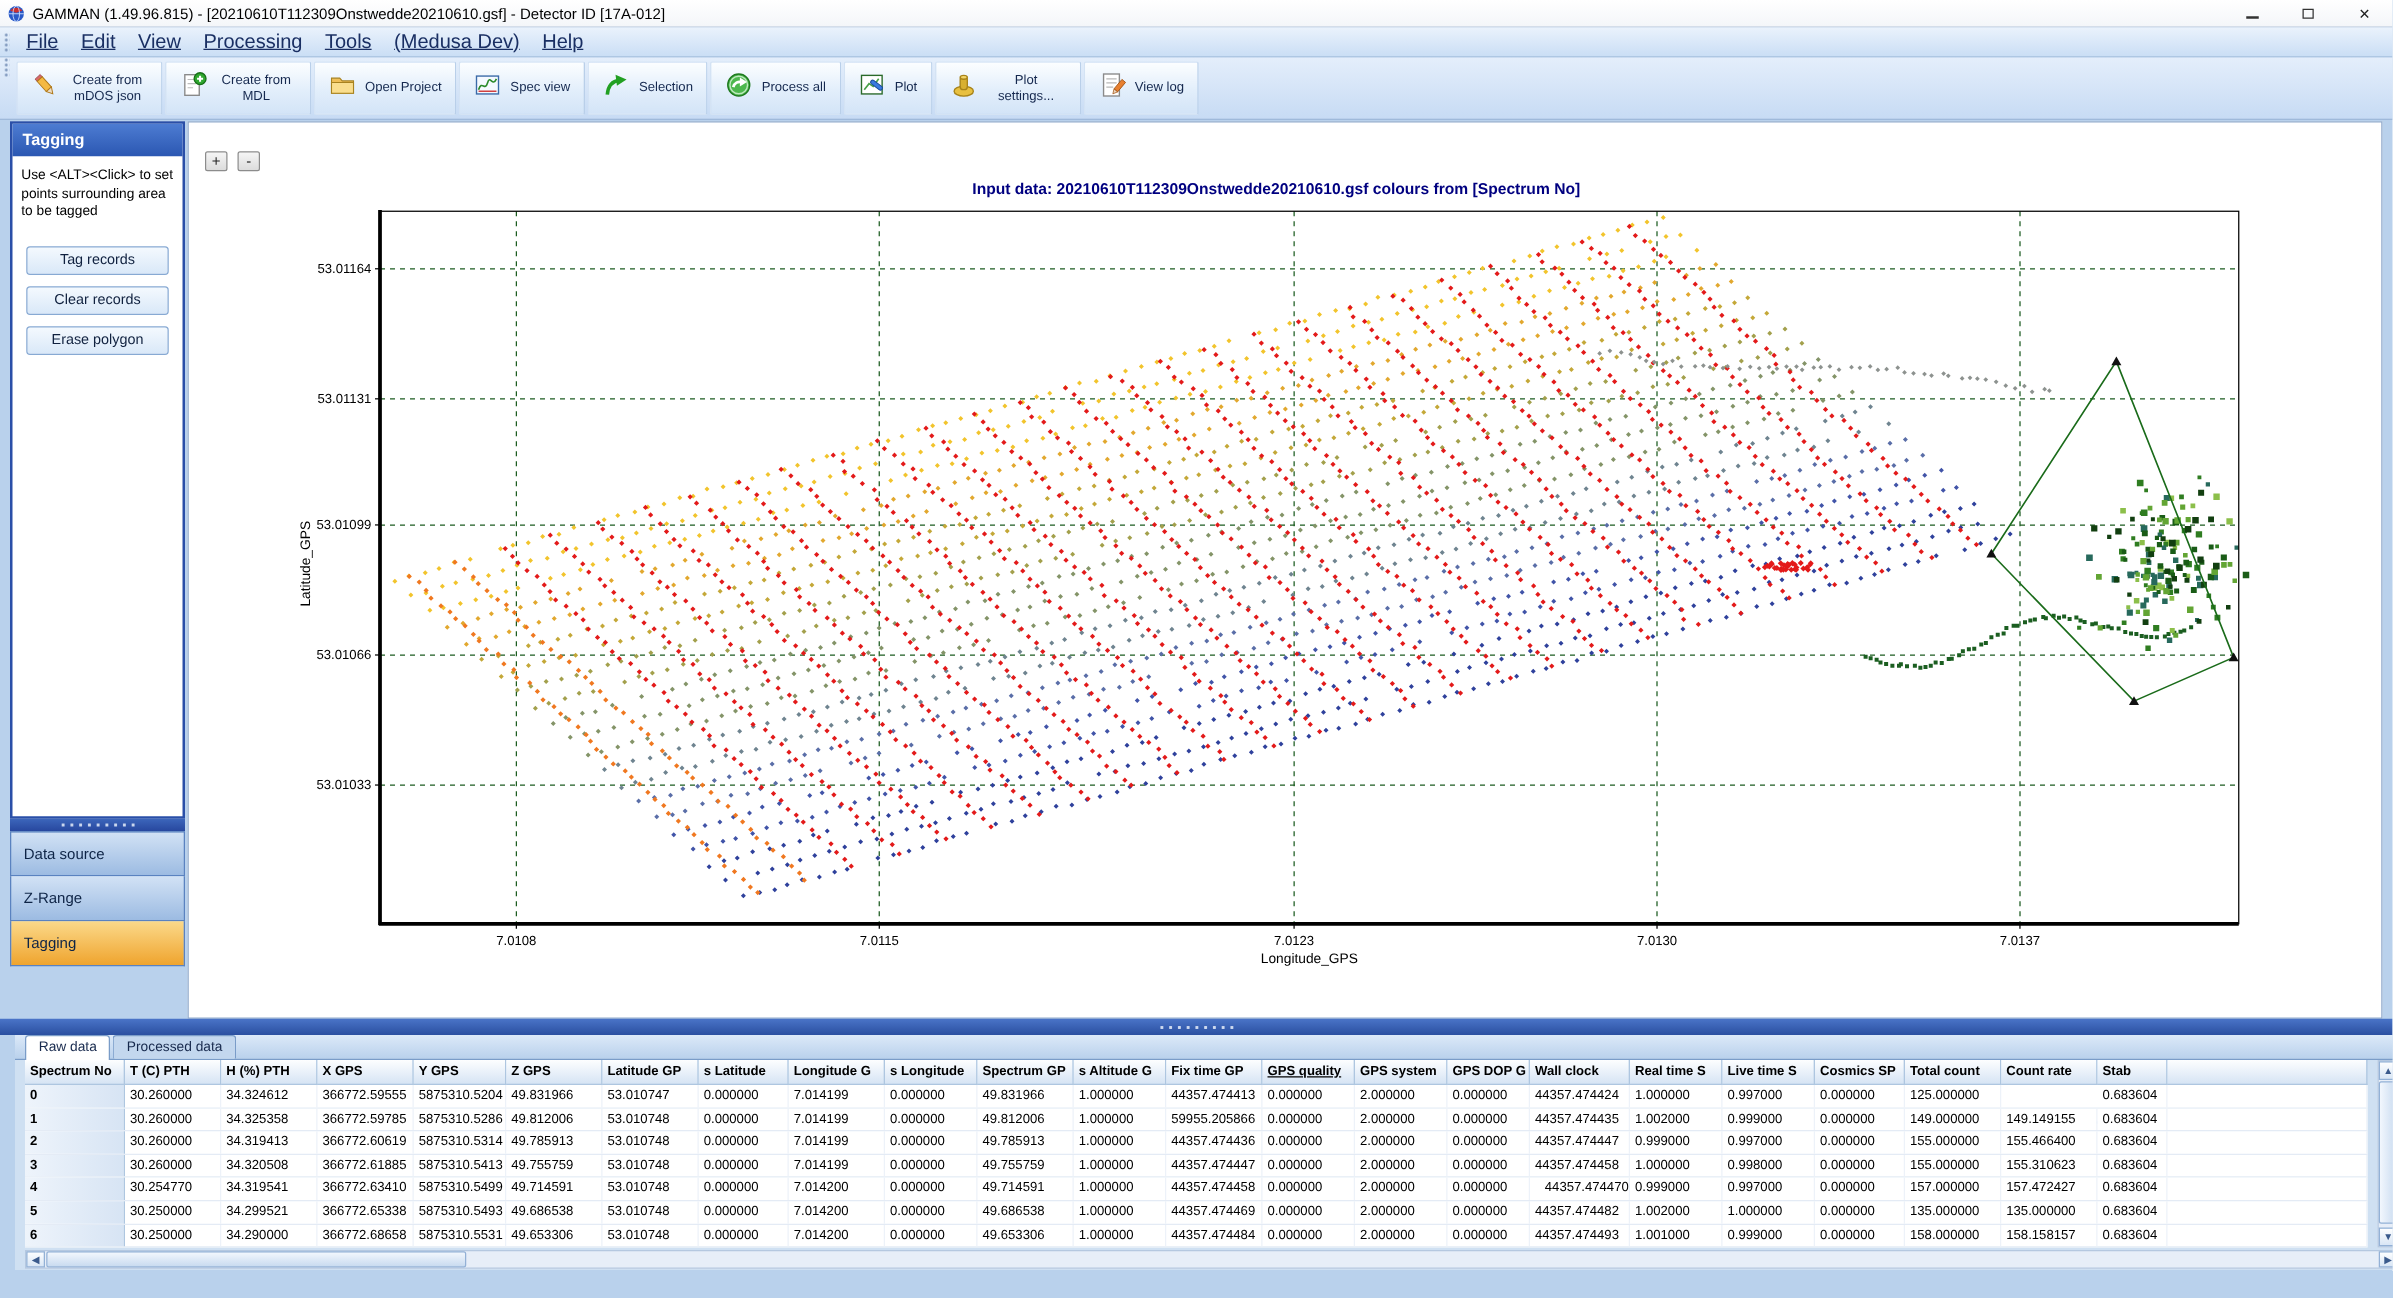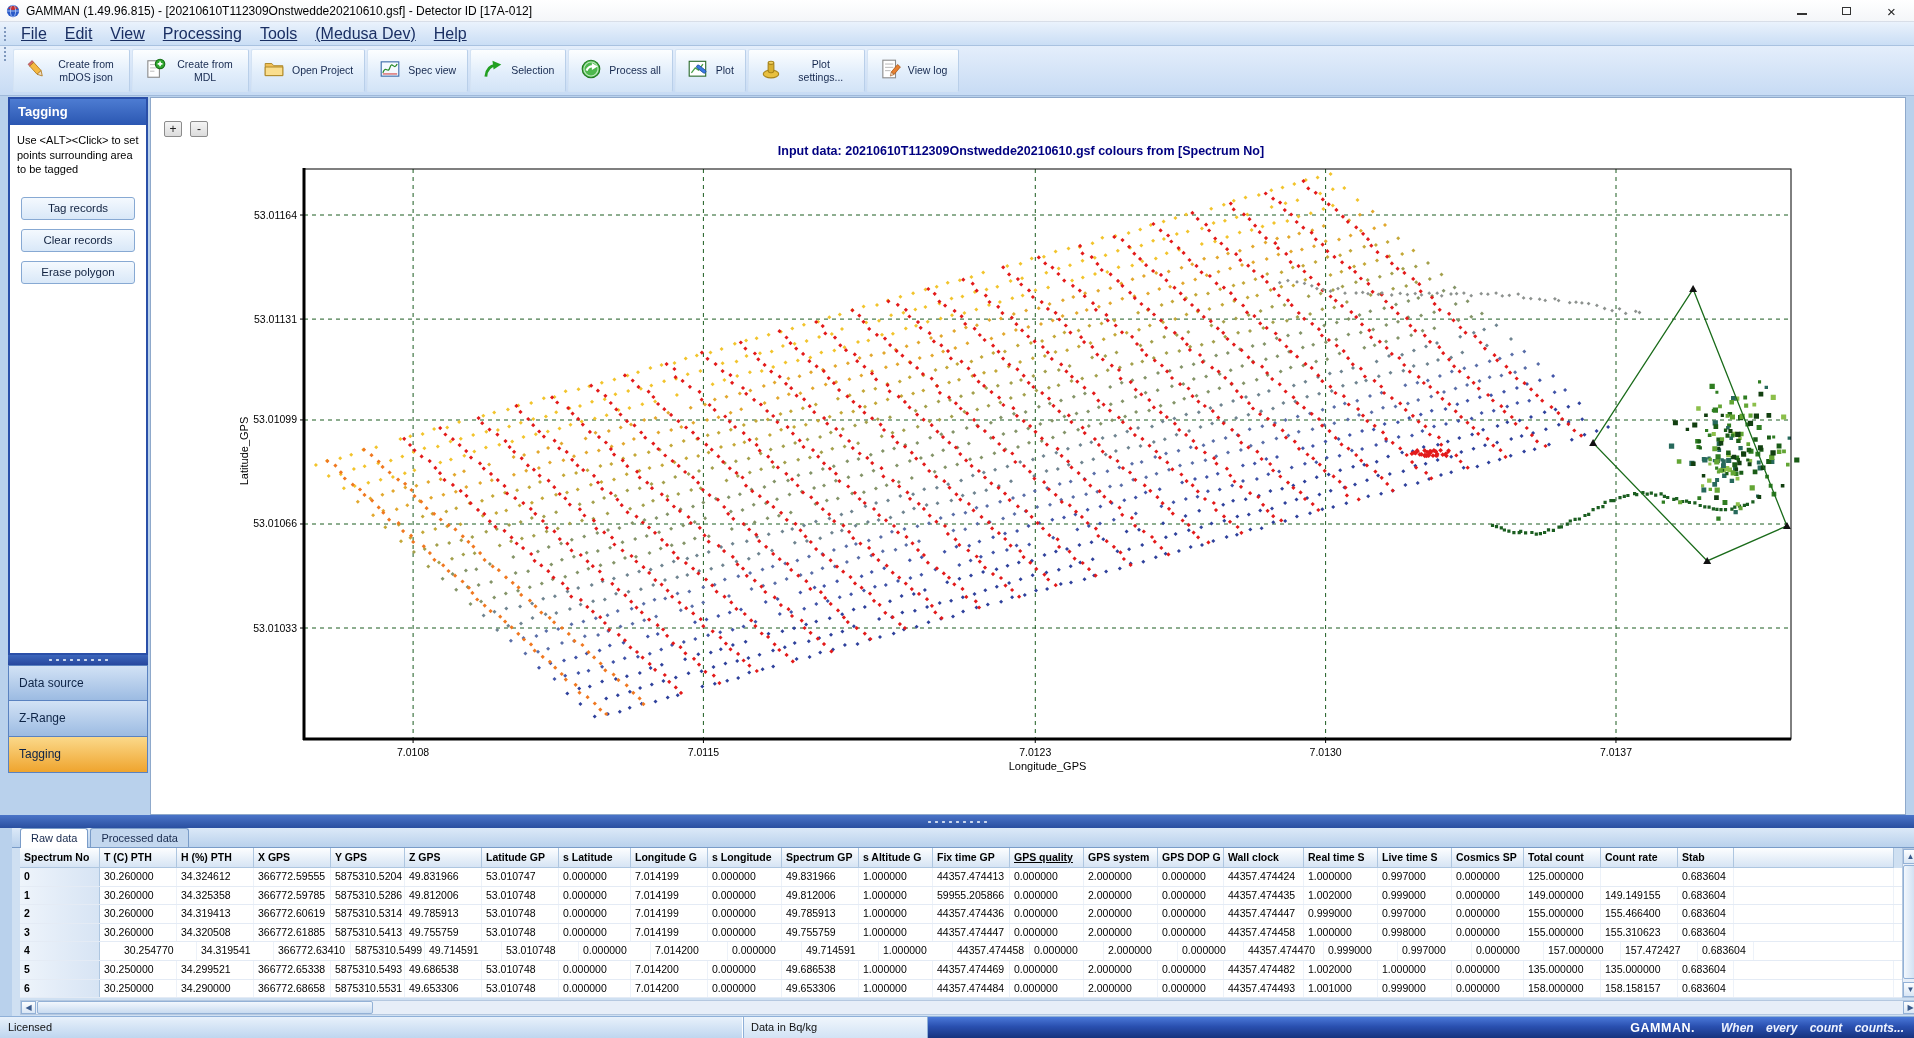--- a/index.html
+++ b/index.html
@@ -421,36 +421,36 @@
           <div class="td" style="width: 74px;">1.000000</div>
           <div class="td" style="width: 74px;">0.998000</div>
           <div class="td" style="width: 72px;">0.000000</div>
           <div class="td" style="width: 77px;">155.000000</div>
           <div class="td" style="width: 77px;">155.310623</div>
           <div class="td" style="width: 56px;">0.683604</div>
           <div class="td" style="width: 160px;"></div>
         </div>
         <div class="trow">
           <div class="td first" style="width: 80px;">4</div>
-          <div class="td" style="width: 77px; margin-left: 20px;">30.254770</div>
+          <div class="td" style="width: 77px;">30.254770</div>
           <div class="td" style="width: 77px;">34.319541</div>
           <div class="td" style="width: 77px;">366772.63410</div>
           <div class="td" style="width: 74px;">5875310.5499</div>
           <div class="td" style="width: 77px;">49.714591</div>
           <div class="td" style="width: 77px;">53.010748</div>
           <div class="td" style="width: 72px;">0.000000</div>
           <div class="td" style="width: 77px;">7.014200</div>
           <div class="td" style="width: 74px;">0.000000</div>
           <div class="td" style="width: 77px;">49.714591</div>
           <div class="td" style="width: 74px;">1.000000</div>
           <div class="td" style="width: 77px;">44357.474458</div>
           <div class="td" style="width: 74px;">0.000000</div>
           <div class="td" style="width: 74px;">2.000000</div>
           <div class="td" style="width: 66px;">0.000000</div>
-          <div class="td" style="width: 80px;">44357.474470</div>
+          <div class="td" style="width: 80px; text-align: right;">44357.474470</div>
           <div class="td" style="width: 74px;">0.999000</div>
           <div class="td" style="width: 74px;">0.997000</div>
           <div class="td" style="width: 72px;">0.000000</div>
           <div class="td" style="width: 77px;">157.000000</div>
           <div class="td" style="width: 77px;">157.472427</div>
           <div class="td" style="width: 56px;">0.683604</div>
           <div class="td" style="width: 160px;"></div>
         </div>
         <div class="trow">
           <div class="td first" style="width: 80px;">5</div>
@@ -510,22 +510,14 @@
       <div class="vthumb"></div>
       <div class="varrow" style="bottom:0;">▼</div>
     </div>
     <div class="hscroll">
       <div class="harrow" style="left:0;">◀</div>
       <div class="hthumb"></div>
       <div class="harrow" style="right:0;">▶</div>
     </div>
   </div>
 
-  <div class="statusbar">
-    <div class="status-left">Licensed</div>
-    <div class="status-unit">Data in Bq/kg</div>
-    <div class="status-brand">
-      <span class="brand-name">GAMMAN.</span>
-      <span class="brand-slogan">When every count counts...</span>
-    </div>
-  </div>
 
 </div>
 
 </body></html>

